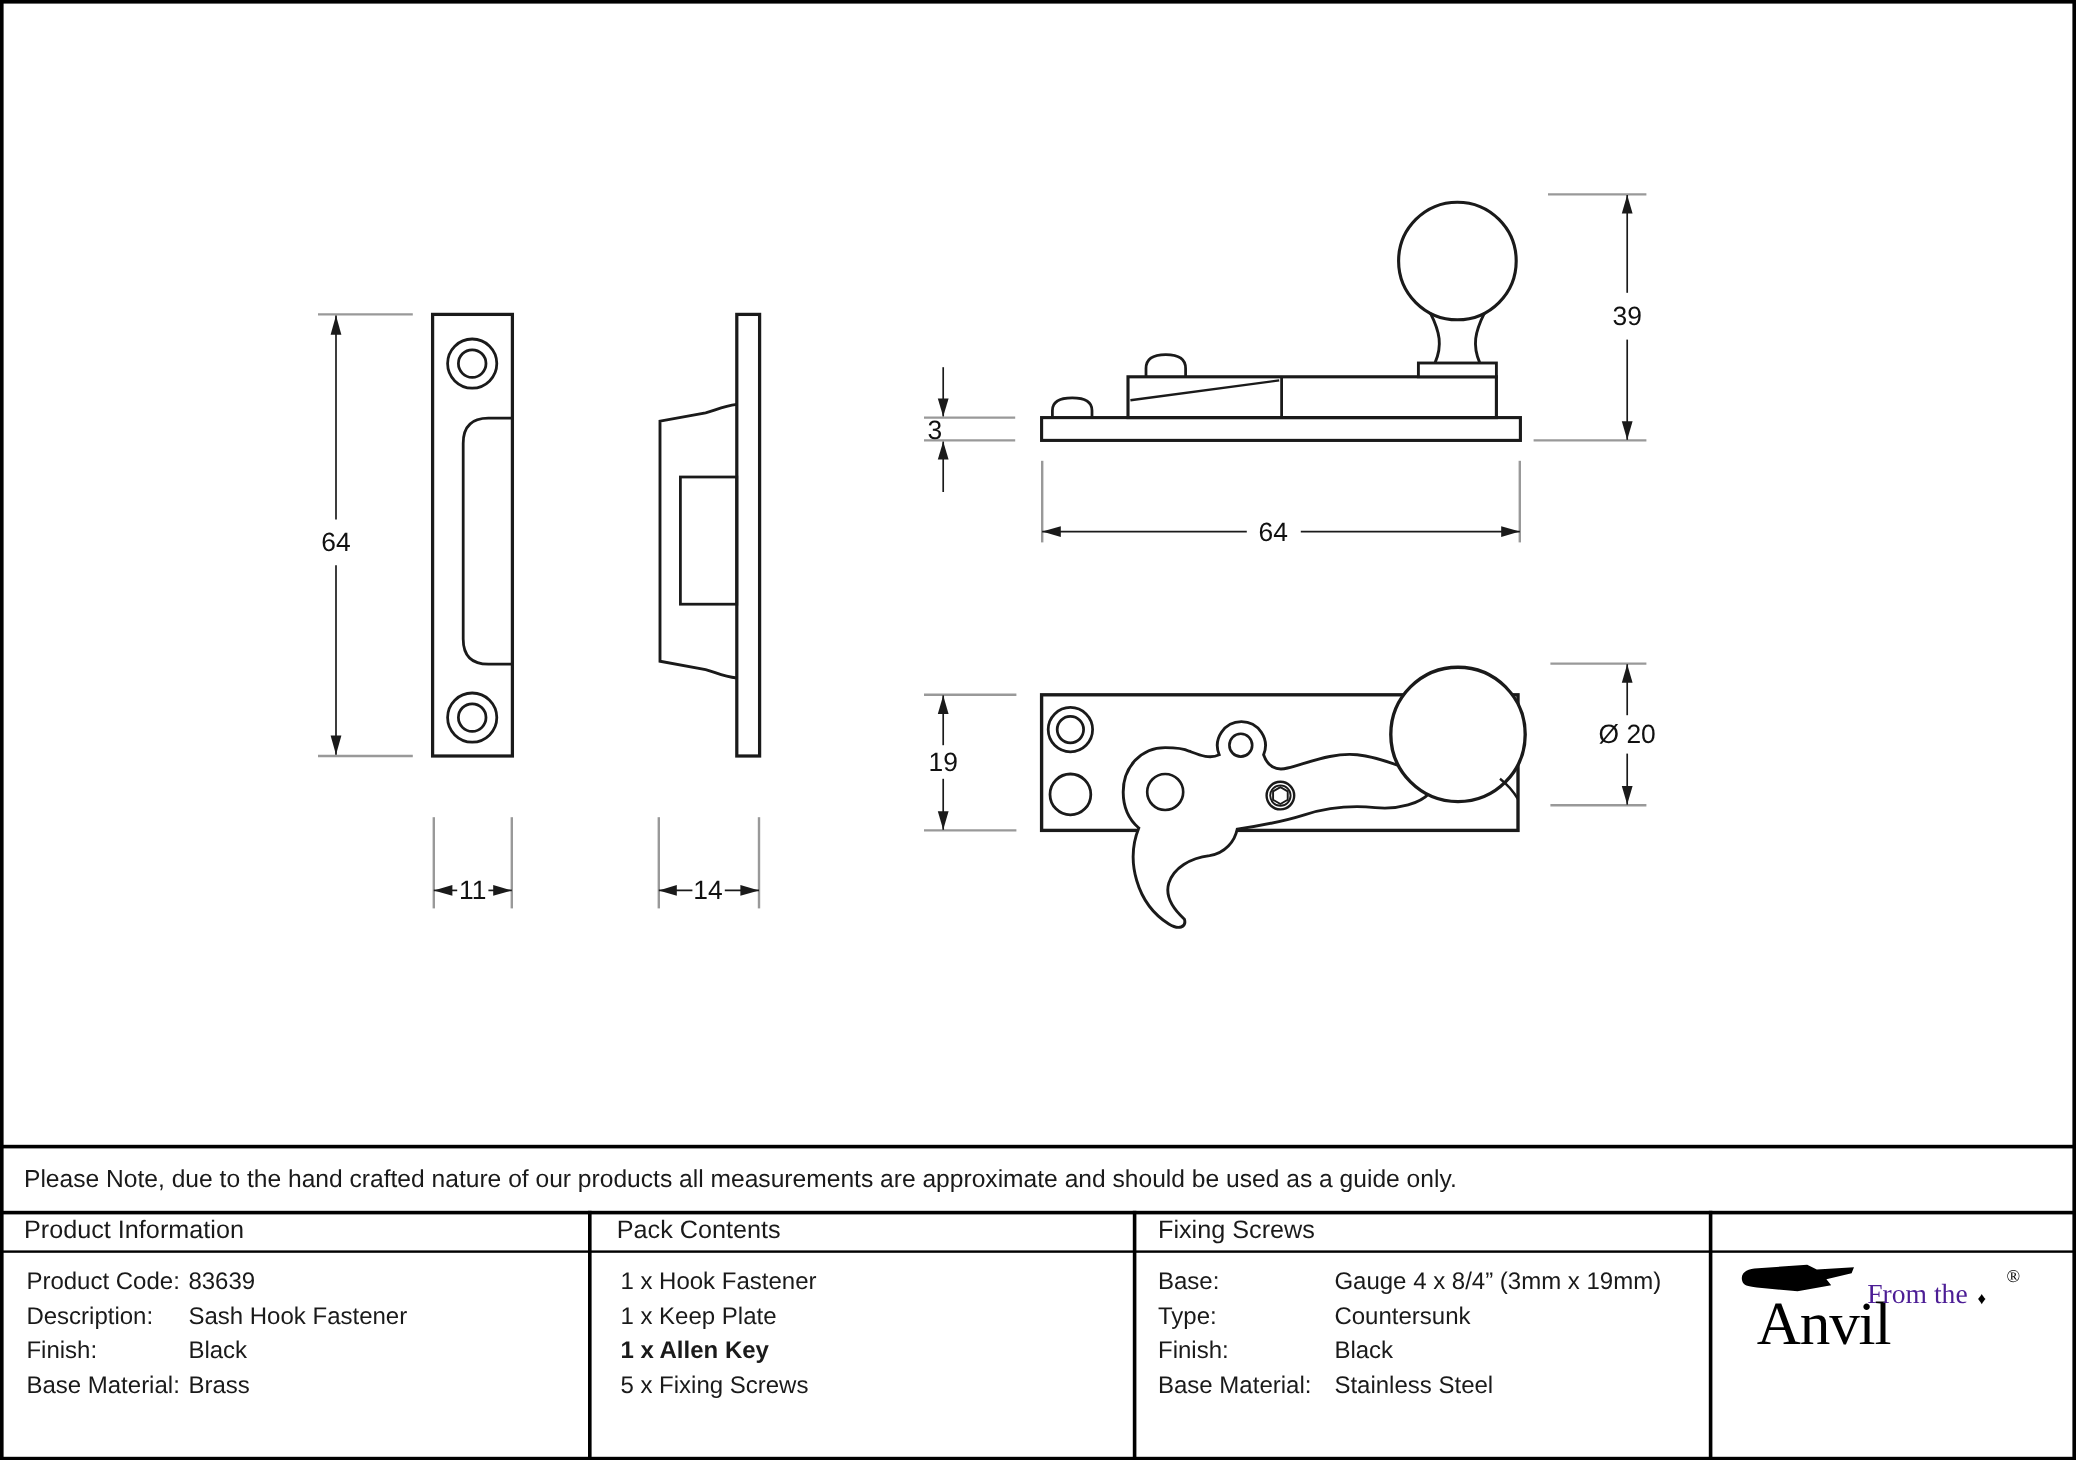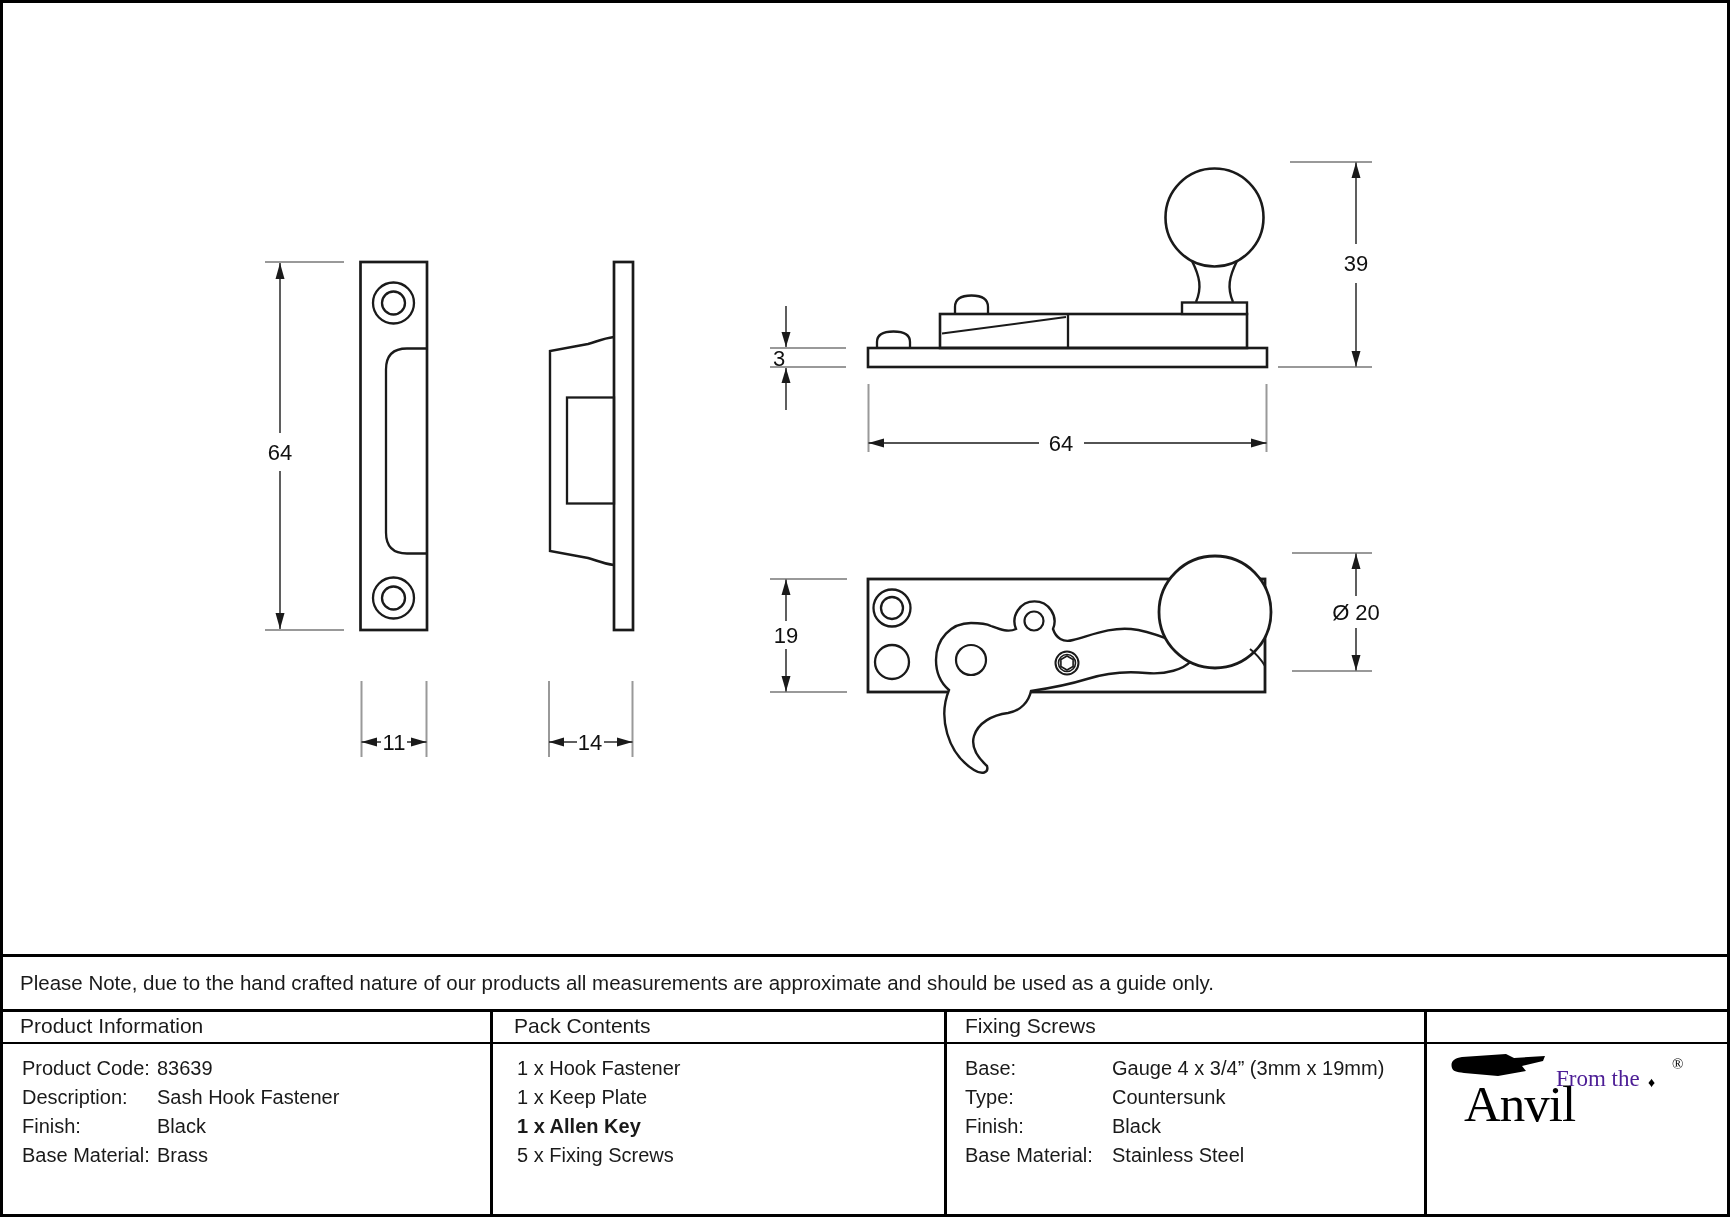--- a/index.html
+++ b/index.html
@@ -187,21 +187,21 @@
 <div class="cell-text" style="left:157px;top:1115px;">Black</div>
 <div class="cell-text" style="left:22px;top:1144px;">Base Material:</div>
 <div class="cell-text" style="left:157px;top:1144px;">Brass</div>
 
 <div class="cell-text" style="left:517px;top:1057px;">1 x Hook Fastener</div>
 <div class="cell-text" style="left:517px;top:1086px;">1 x Keep Plate</div>
 <div class="cell-text" style="left:517px;top:1115px;font-weight:bold;">1 x Allen Key</div>
 <div class="cell-text" style="left:517px;top:1144px;">5 x Fixing Screws</div>
 
 <div class="cell-text" style="left:965px;top:1057px;">Base:</div>
-<div class="cell-text" style="left:1112px;top:1057px;">Gauge 4 x 3/4” (3mm x 19mm)</div>
+<div class="cell-text" style="left:1112px;top:1057px;">Gauge 4 x 8/4” (3mm x 19mm)</div>
 <div class="cell-text" style="left:965px;top:1086px;">Type:</div>
 <div class="cell-text" style="left:1112px;top:1086px;">Countersunk</div>
 <div class="cell-text" style="left:965px;top:1115px;">Finish:</div>
 <div class="cell-text" style="left:1112px;top:1115px;">Black</div>
 <div class="cell-text" style="left:965px;top:1144px;">Base Material:</div>
 <div class="cell-text" style="left:1112px;top:1144px;">Stainless Steel</div>
 
 <div class="logo-wrap">
   <div class="logo-brand">Anvil</div>
   <svg class="logo-anvil-icon" width="100" height="34" viewBox="0 0 100 34">

